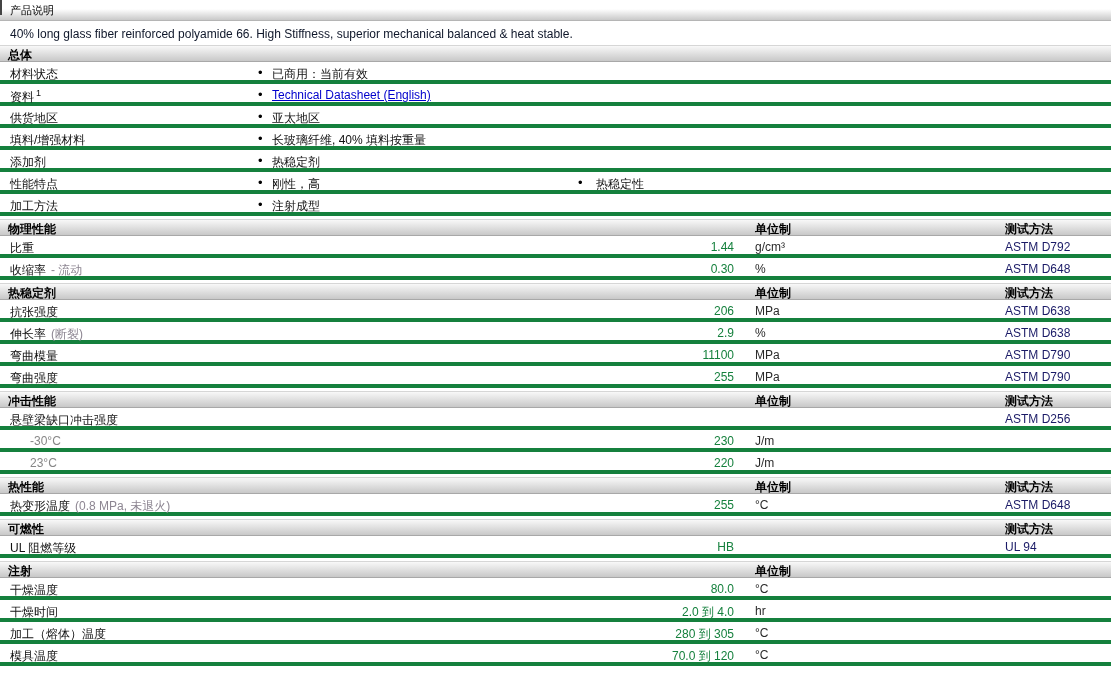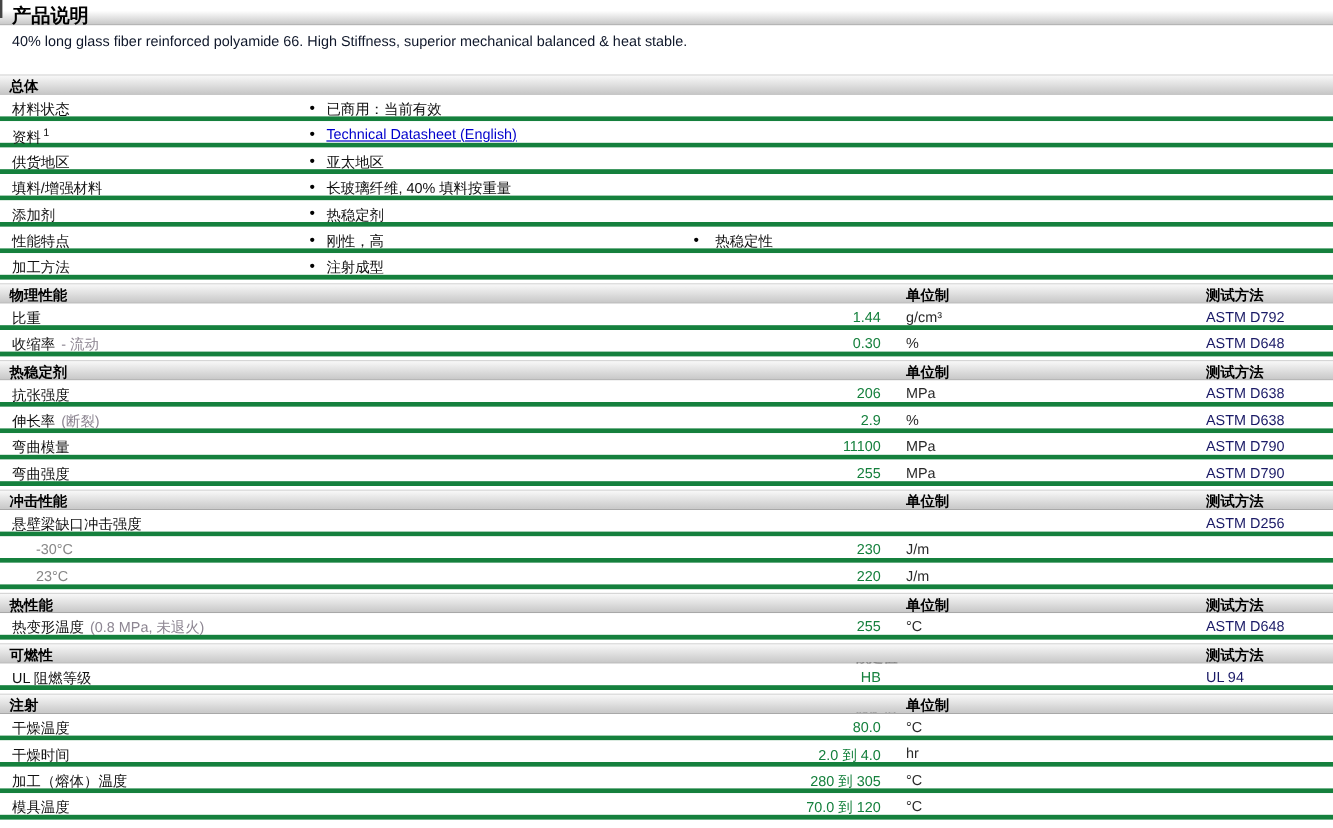--- a/index.html
+++ b/index.html
@@ -4,36 +4,36 @@
 <style>
   * { box-sizing: border-box; }
   html, body { margin: 0; padding: 0; }
   body {
     width: 1111px; height: 690px; background: #ffffff;
     font-family: "Liberation Sans", "DejaVu Sans", sans-serif;
     font-size: 12px; color: #111111; overflow: hidden;
   }
   .page-header {
     position: relative; height: 21px; padding: 3px 0 0 10px;
-    font-weight: bold; font-size: 16px; color: #000;
+    font-weight: normal; font-size: 11px; color: #000;
     background: linear-gradient(#ffffff 45%, #c9c9c9 100%);
     border-bottom: 1px solid #b5b5b5;
   }
   .page-header::before {
     content: ""; position: absolute; left: 0; top: 0;
     width: 2px; height: 15px; background: #444;
   }
   .desc-row { height: 23px; padding: 6px 0 0 10px; color: #0f172a; }
   .sec-bar {
     position: relative; height: 17px; margin-top: 3px;
     background: linear-gradient(#f8f8f8, #c8c8c8);
     border-top: 1px solid #d6d6d6; border-bottom: 1px solid #a8a8a8;
     font-weight: bold; color: #000;
   }
-  .sec-bar.first { margin-top: 18px; }
+  .sec-bar.first { margin-top: 1px; }
   .sec-title { position: absolute; left: 8px; top: 1px; }
   .col-value { position: absolute; right: 363px; top: 1px; margin-top: 44px; }
   .col-unit  { position: absolute; left: 755px; top: 1px; }
   .col-method{ position: absolute; left: 1005px; top: 1px; }
   .row { position: relative; height: 22px; border-bottom: 4px solid #15803d; background: #fff; }
   .lbl { position: absolute; left: 10px; top: 4px; white-space: nowrap; }
   .row.sub .lbl { left: 30px; color: #868686; }
   .qual { color: #8d8692; margin-left: 5px; }
   .bullet { position: absolute; left: 258px; top: 3px; color: #000; }
   .bullet::before { content: "\2022"; font-size: 13px; }

